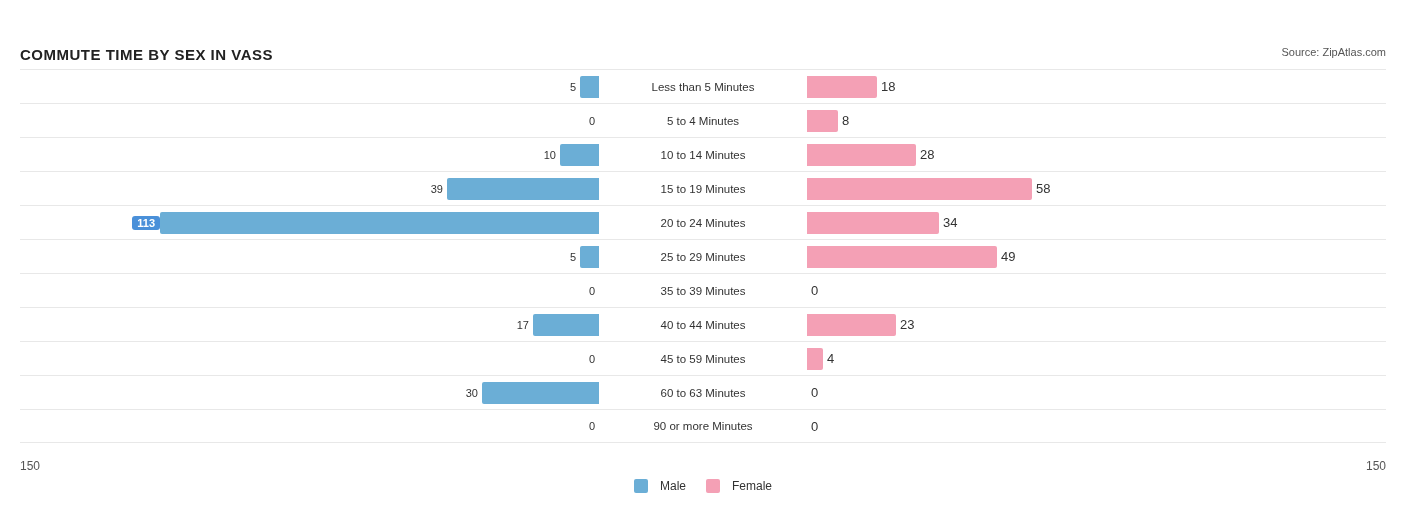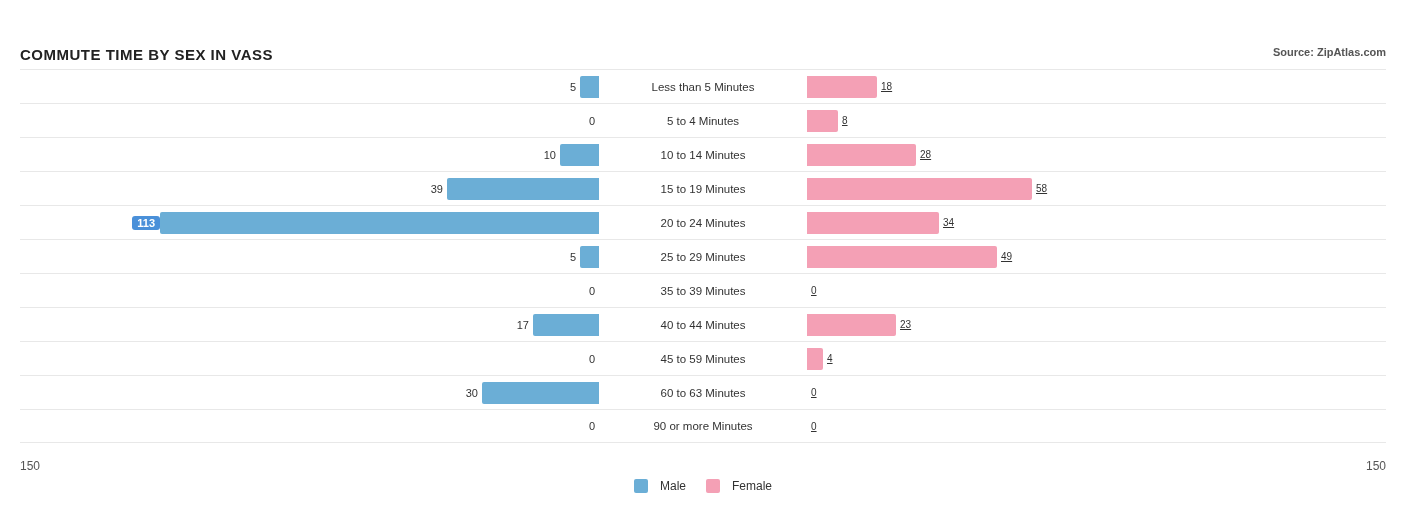--- a/index.html
+++ b/index.html
@@ -20,21 +20,20 @@
     .chart-title {
       font-size: 15px;
       font-weight: bold;
       color: #222;
       text-transform: uppercase;
       letter-spacing: 0.5px;
     }
     .source-text {
       font-size: 11px;
       color: #555;
-      font-weight: bold;
     }
     .chart-area {
       position: relative;
       width: 100%;
     }
     .bar-row {
       display: flex;
       align-items: center;
       height: 34px;
       border-top: 1px solid #e8e8e8;
@@ -88,25 +87,24 @@
       align-items: center;
       padding-left: 4px;
       height: 100%;
     }
     .female-bar {
       background: #f4a0b5;
       height: 22px;
       border-radius: 0 2px 2px 0;
     }
     .female-value {
-      font-size: 10px;
+      font-size: 13px;
       color: #333;
       margin-left: 4px;
       min-width: 20px;
-      text-decoration: underline;
     }
     .axis-row {
       display: flex;
       margin-top: 16px;
     }
     .axis-left {
       flex: 1;
       display: flex;
       justify-content: flex-start;
       font-size: 12px;

